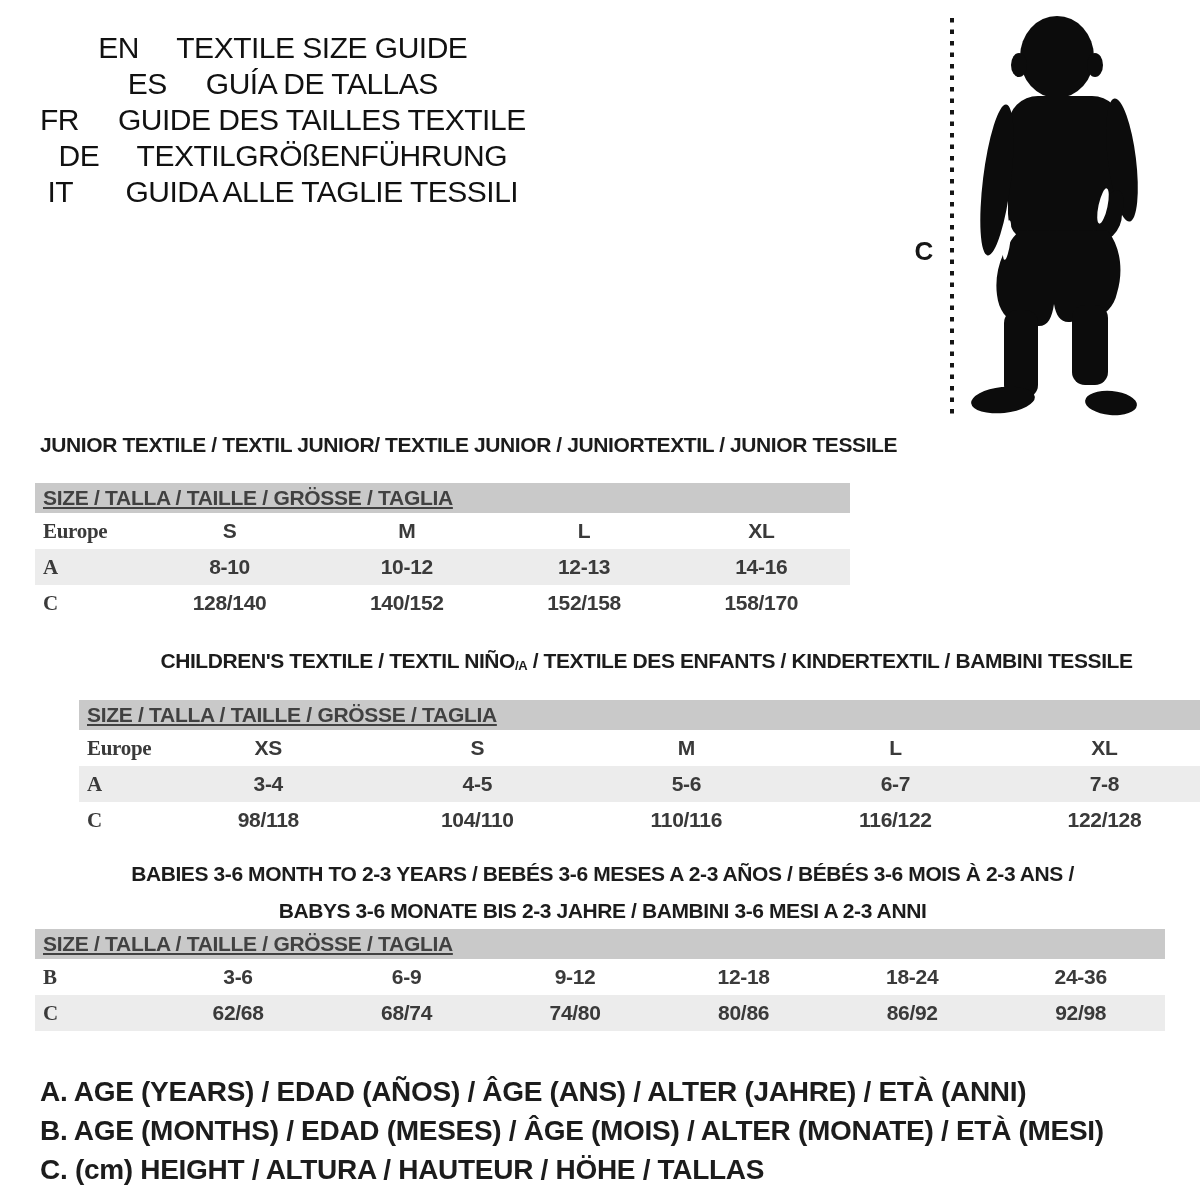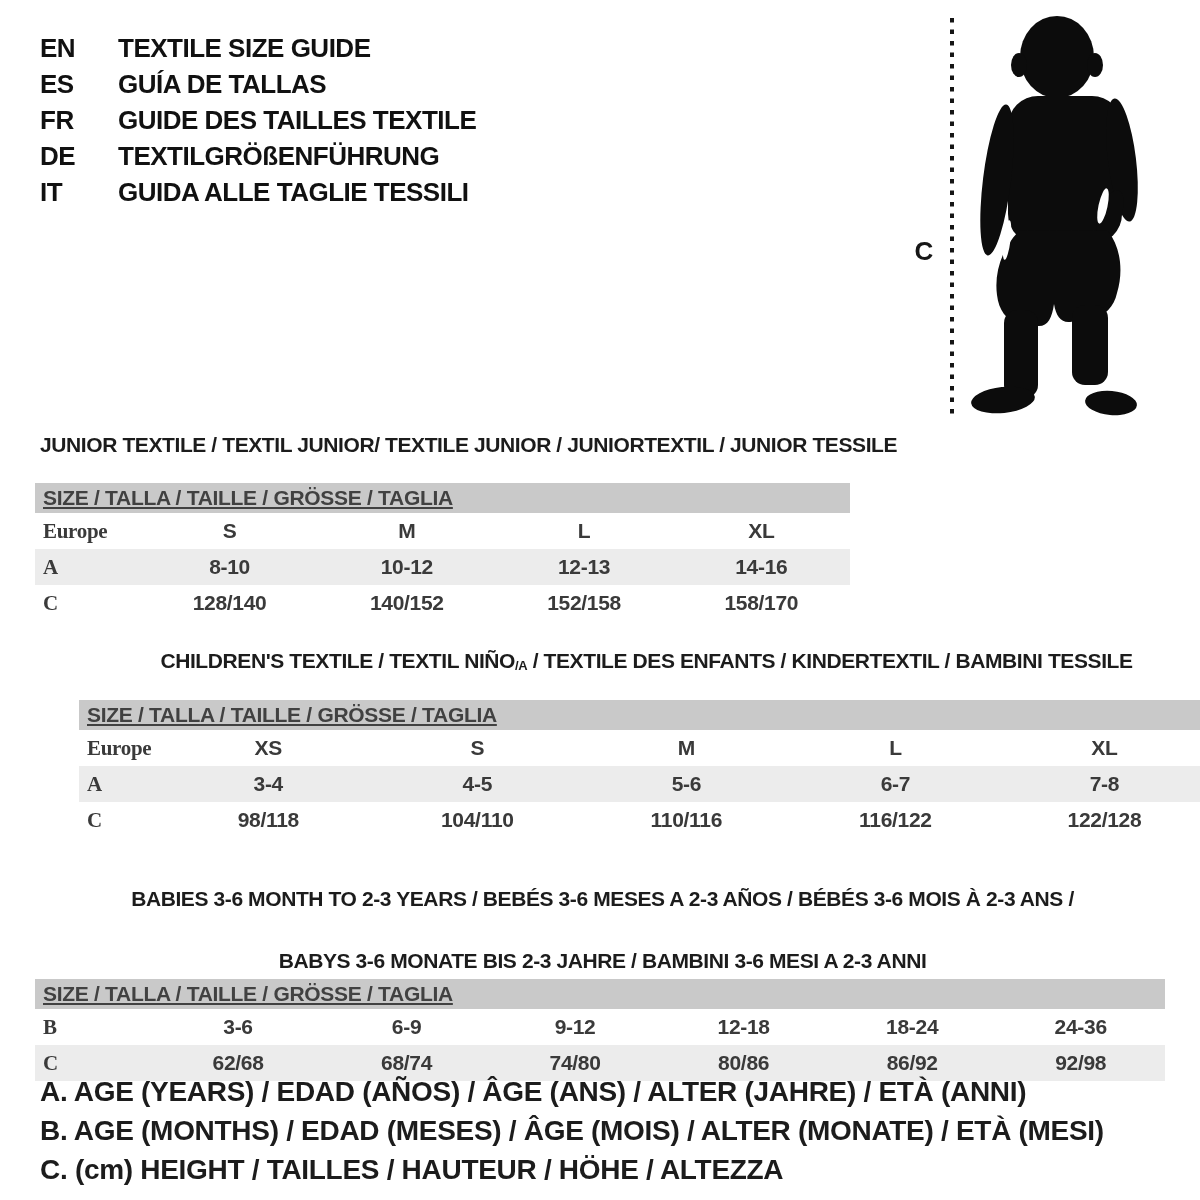--- a/index.html
+++ b/index.html
@@ -11,34 +11,34 @@
   }
   *{margin:0;padding:0;box-sizing:border-box;}
   html,body{background:#ffffff;}
   body{
     width:1200px;height:1200px;position:relative;overflow:hidden;
     font-family:"Liberation Sans",sans-serif;
     -webkit-font-smoothing:antialiased;
   }
   
   .lang-header{position:absolute;left:40px;top:30px;}
-  .lang-row{display:flex;line-height:36px;font-size:26px;font-weight:bold;
-    color:#111;letter-spacing:-0.5px;}
+  .lang-row{display:flex;line-height:36px;font-size:30px;font-weight:normal;
+    color:#111;letter-spacing:-0.5px;justify-content:center;}
   .lang-code{width:78px;flex:0 0 78px;}
   
   .figure{position:absolute;left:900px;top:10px;width:250px;height:432px;}
   .figure svg{position:absolute;left:0;top:0;}
   .height-label{position:absolute;left:8px;top:226px;width:32px;text-align:center;
     font-size:26px;font-weight:bold;color:#161616;}
   
   .section{position:absolute;left:35px;}
   .section-title{font-size:21px;font-weight:bold;color:var(--title-text);
     letter-spacing:-0.4px;line-height:24px;padding-left:5px;white-space:nowrap;text-align:center;}
   .section-title .subscript{font-size:0.62em;vertical-align:-2px;}
-  .title-2line{line-height:37px;margin-top:25px;}
+  .title-2line{line-height:37px;}
   .size-bar{height:30px;line-height:30px;background:var(--bar-bg);
     font-size:21px;font-weight:bold;color:#414141;letter-spacing:-0.3px;
     padding-left:8px;text-decoration:underline;}
   .size-table{width:100%;border-collapse:collapse;table-layout:fixed;
     font-size:21px;font-weight:bold;color:var(--cell-text);letter-spacing:-0.3px;}
   .size-table td{height:36px;text-align:center;padding:0;vertical-align:middle;}
   .size-table td:first-child{text-align:left;padding-left:8px;font-family:Liberation Serif, serif;}
   .size-table tr.alt{background:var(--row-alt);}
   #section-junior{top:433px;width:815px;}
   #section-junior .size-bar{margin-top:26px;}
@@ -226,14 +226,14 @@
         <td>86/92</td>
         <td>92/98</td>
       </tr>
     </tbody>
   </table>
 </div>
 
 <div class="footnotes">
   <div>A. AGE (YEARS) / EDAD (AÑOS) / ÂGE (ANS) / ALTER (JAHRE) / ETÀ (ANNI)</div>
   <div>B. AGE (MONTHS) / EDAD (MESES) / ÂGE (MOIS) / ALTER (MONATE) / ETÀ (MESI)</div>
-  <div>C. (cm) HEIGHT / TAILLES / HAUTEUR / HÖHE / ALTEZZA</div>
+  <div>C. (cm) HEIGHT / ALTURA / HAUTEUR / HÖHE / TALLAS</div>
 </div>
 
 </body></html>

